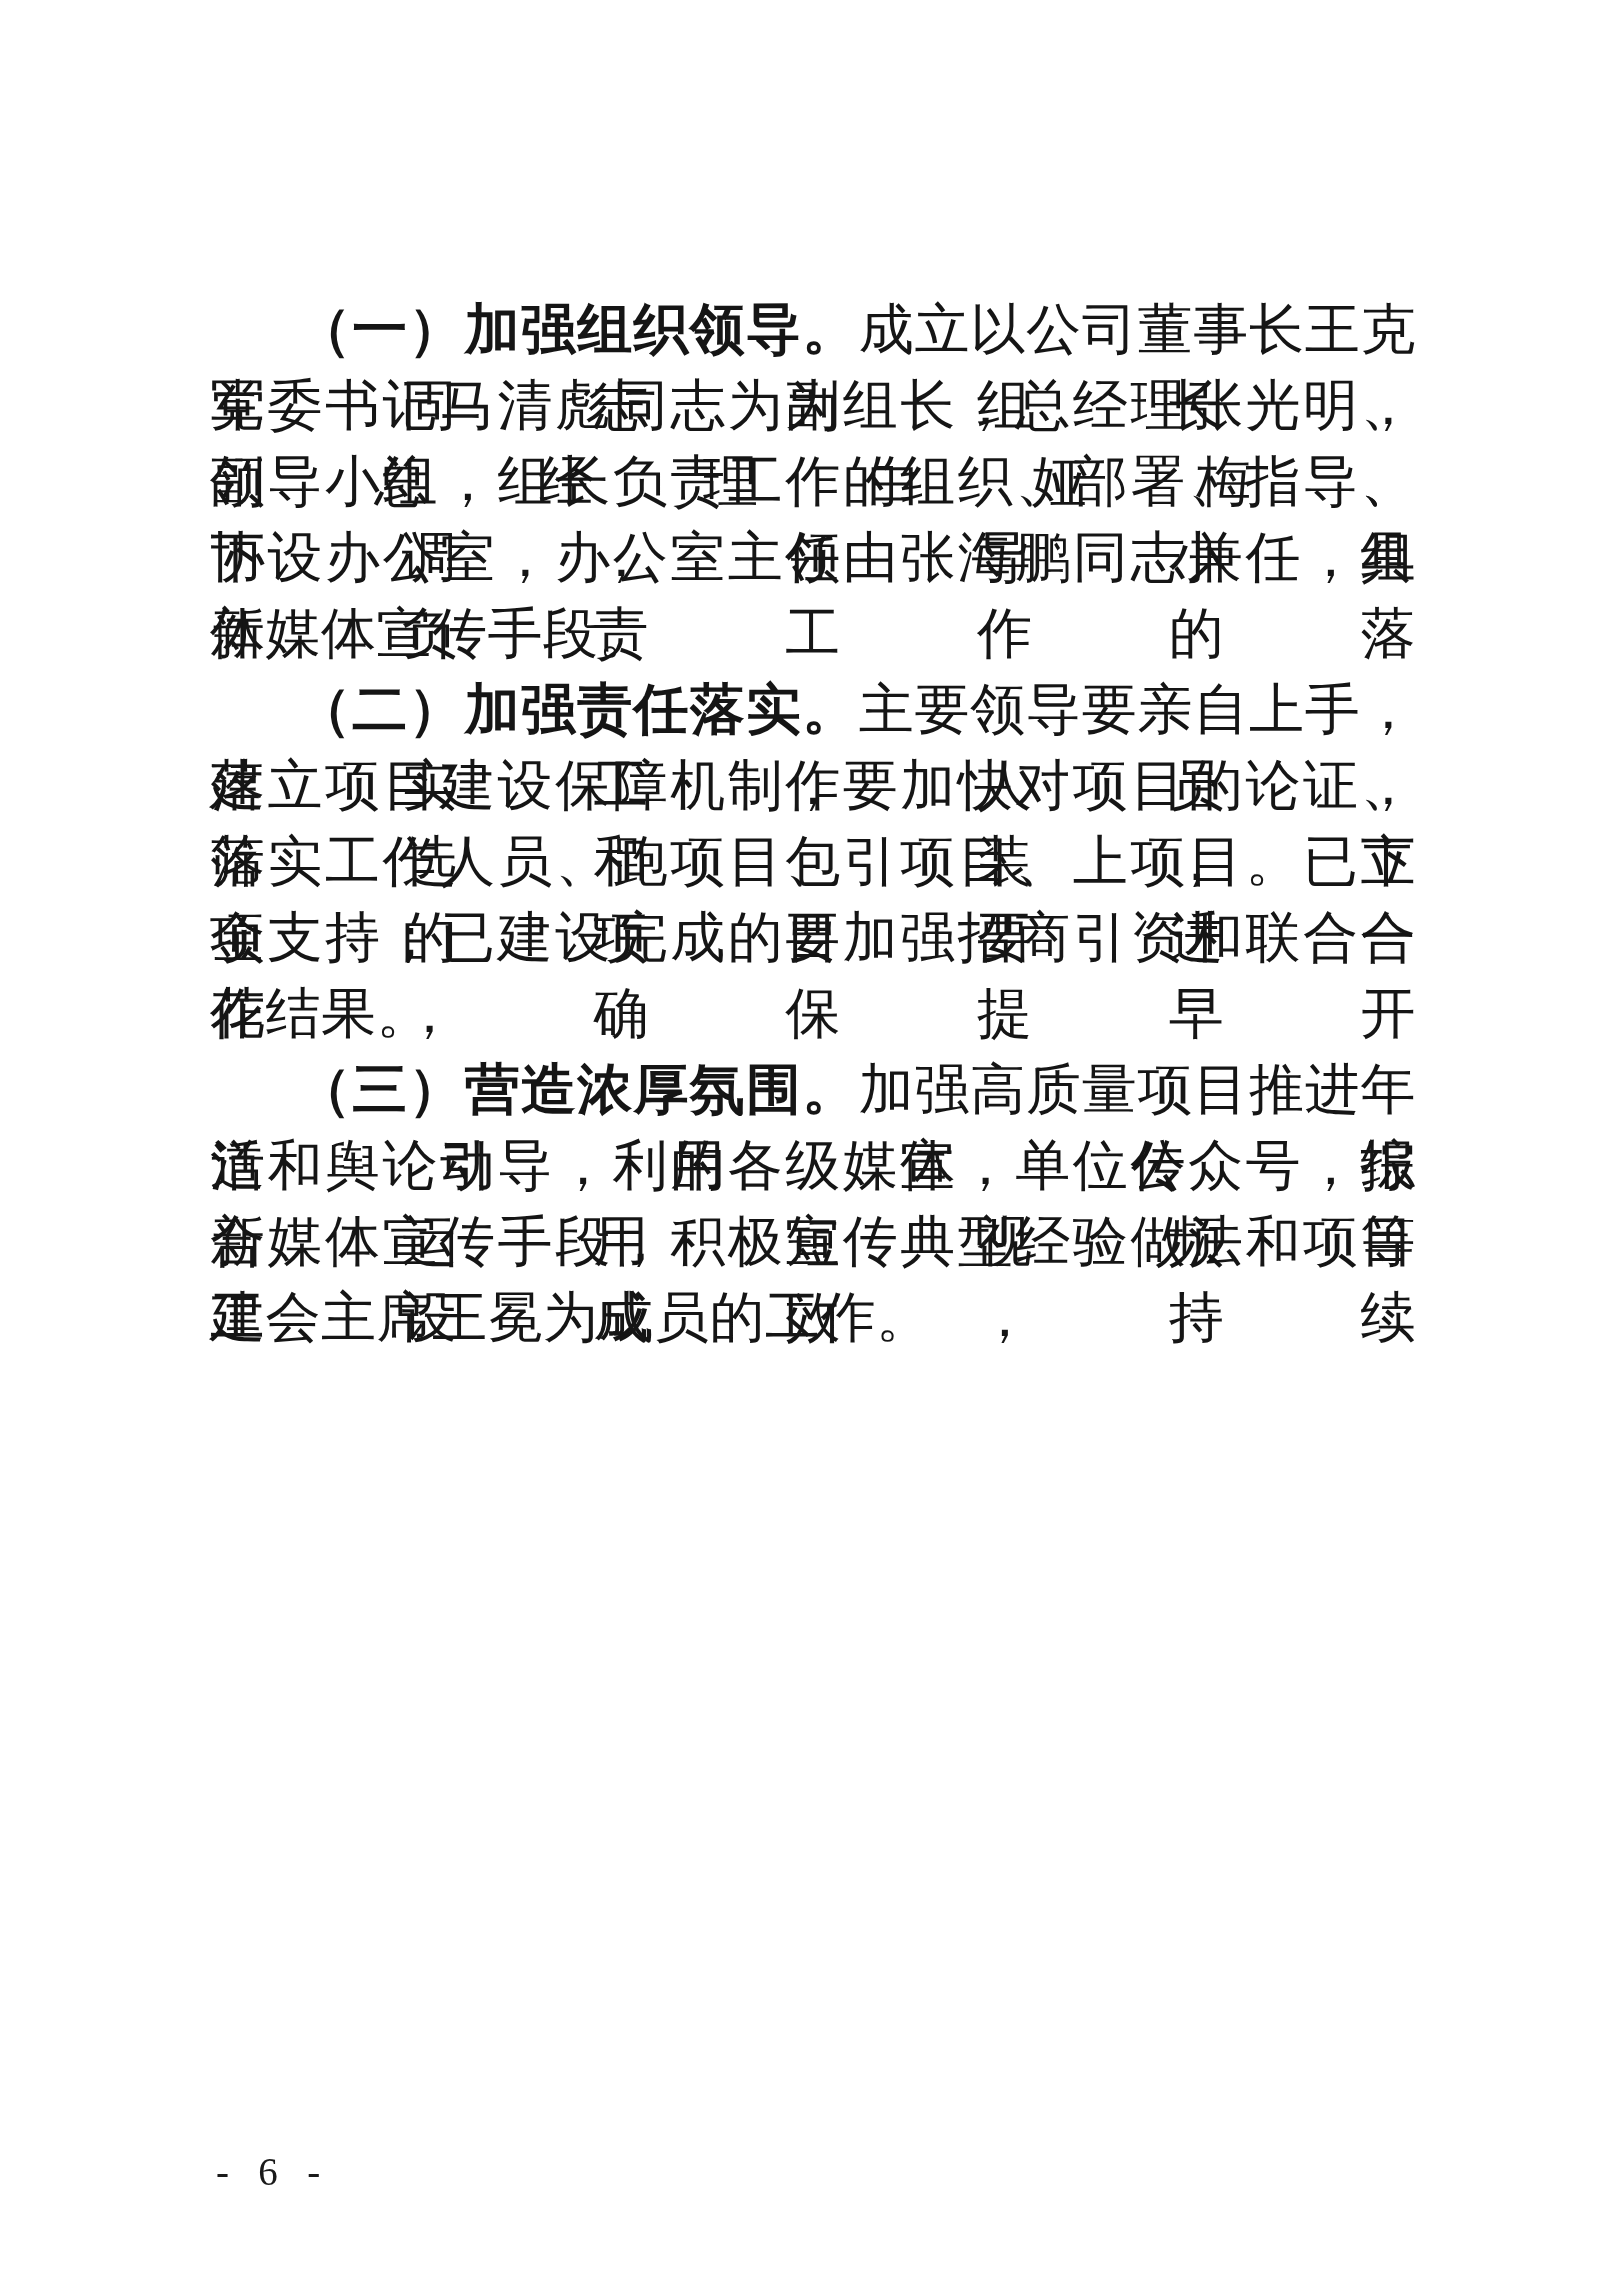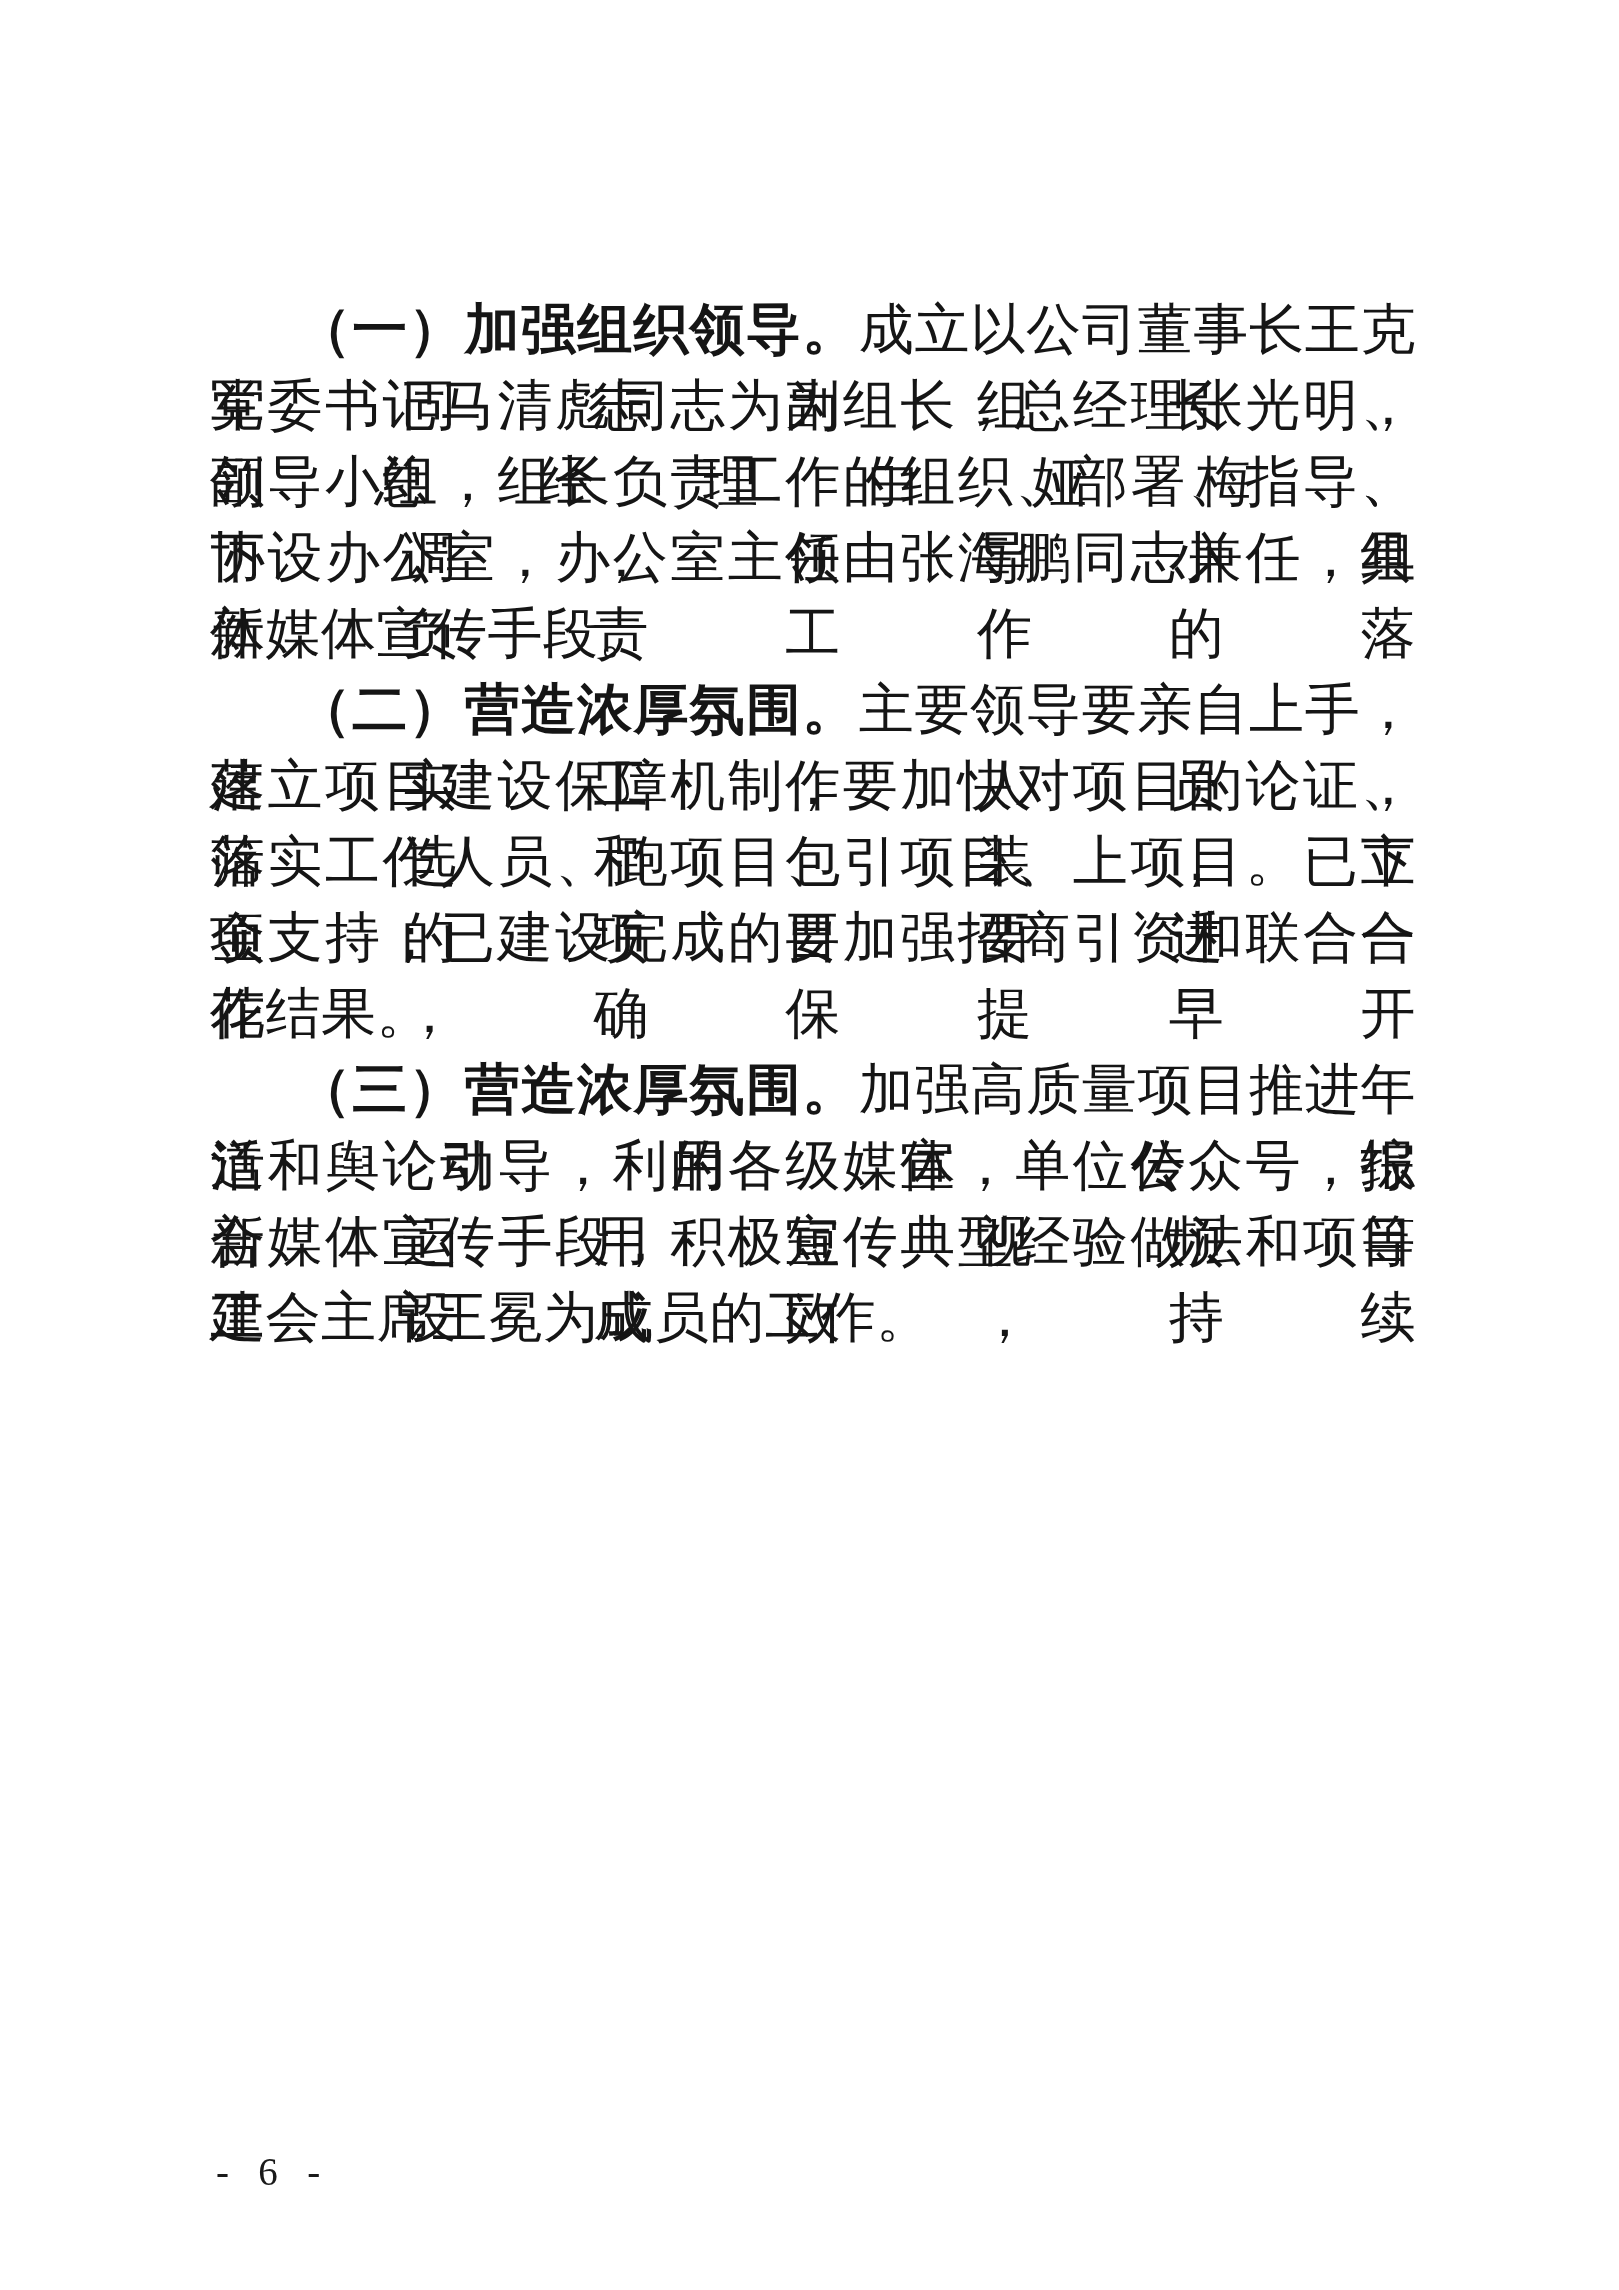--- a/index.html
+++ b/index.html
@@ -62,21 +62,21 @@
       <div class="line first-line"><span class="heading">（一）加强组织领导。</span><span>成立以公司董事长王克军同志为组长、</span></div>
       <div>
           <div class="line">党委书记马清彪同志为副组长，总经理张光明，副总经理白娅梅、</div>
           <div class="line">领导小组，组长负责工作的组织、部署、指导、协调，领导小组</div>
           <div class="line">下设办公室，办公室主任由张海鹏同志兼任，具体负责工作的落</div>
           <div class="line para-end">新媒体宣传手段。</div>
         </div>
     </section>
 
     <section>
-      <div class="line first-line"><span class="heading">（二）营造浓厚氛围。</span><span>主要领导要亲自上手，落实工作人员，</span></div>
+      <div class="line first-line"><span class="heading">（二）加强责任落实。</span><span>主要领导要亲自上手，落实工作人员，</span></div>
       <div>
           <div class="line">建立项目建设保障机制，要加快对项目的论证、筛选和包装，下</div>
           <div class="line">落实工作人员、跑项目、引项目、上项目。已立项的项目要进一</div>
           <div class="line">金支持；已建设完成的要加强招商引资和联合合作，确保提早开</div>
           <div class="line para-end">花结果。</div>
         </div>
     </section>
 
     <section>
       <div class="line first-line"><span class="heading">（三）营造浓厚氛围。</span><span>加强高质量项目推进年活动的宣传报</span></div>

